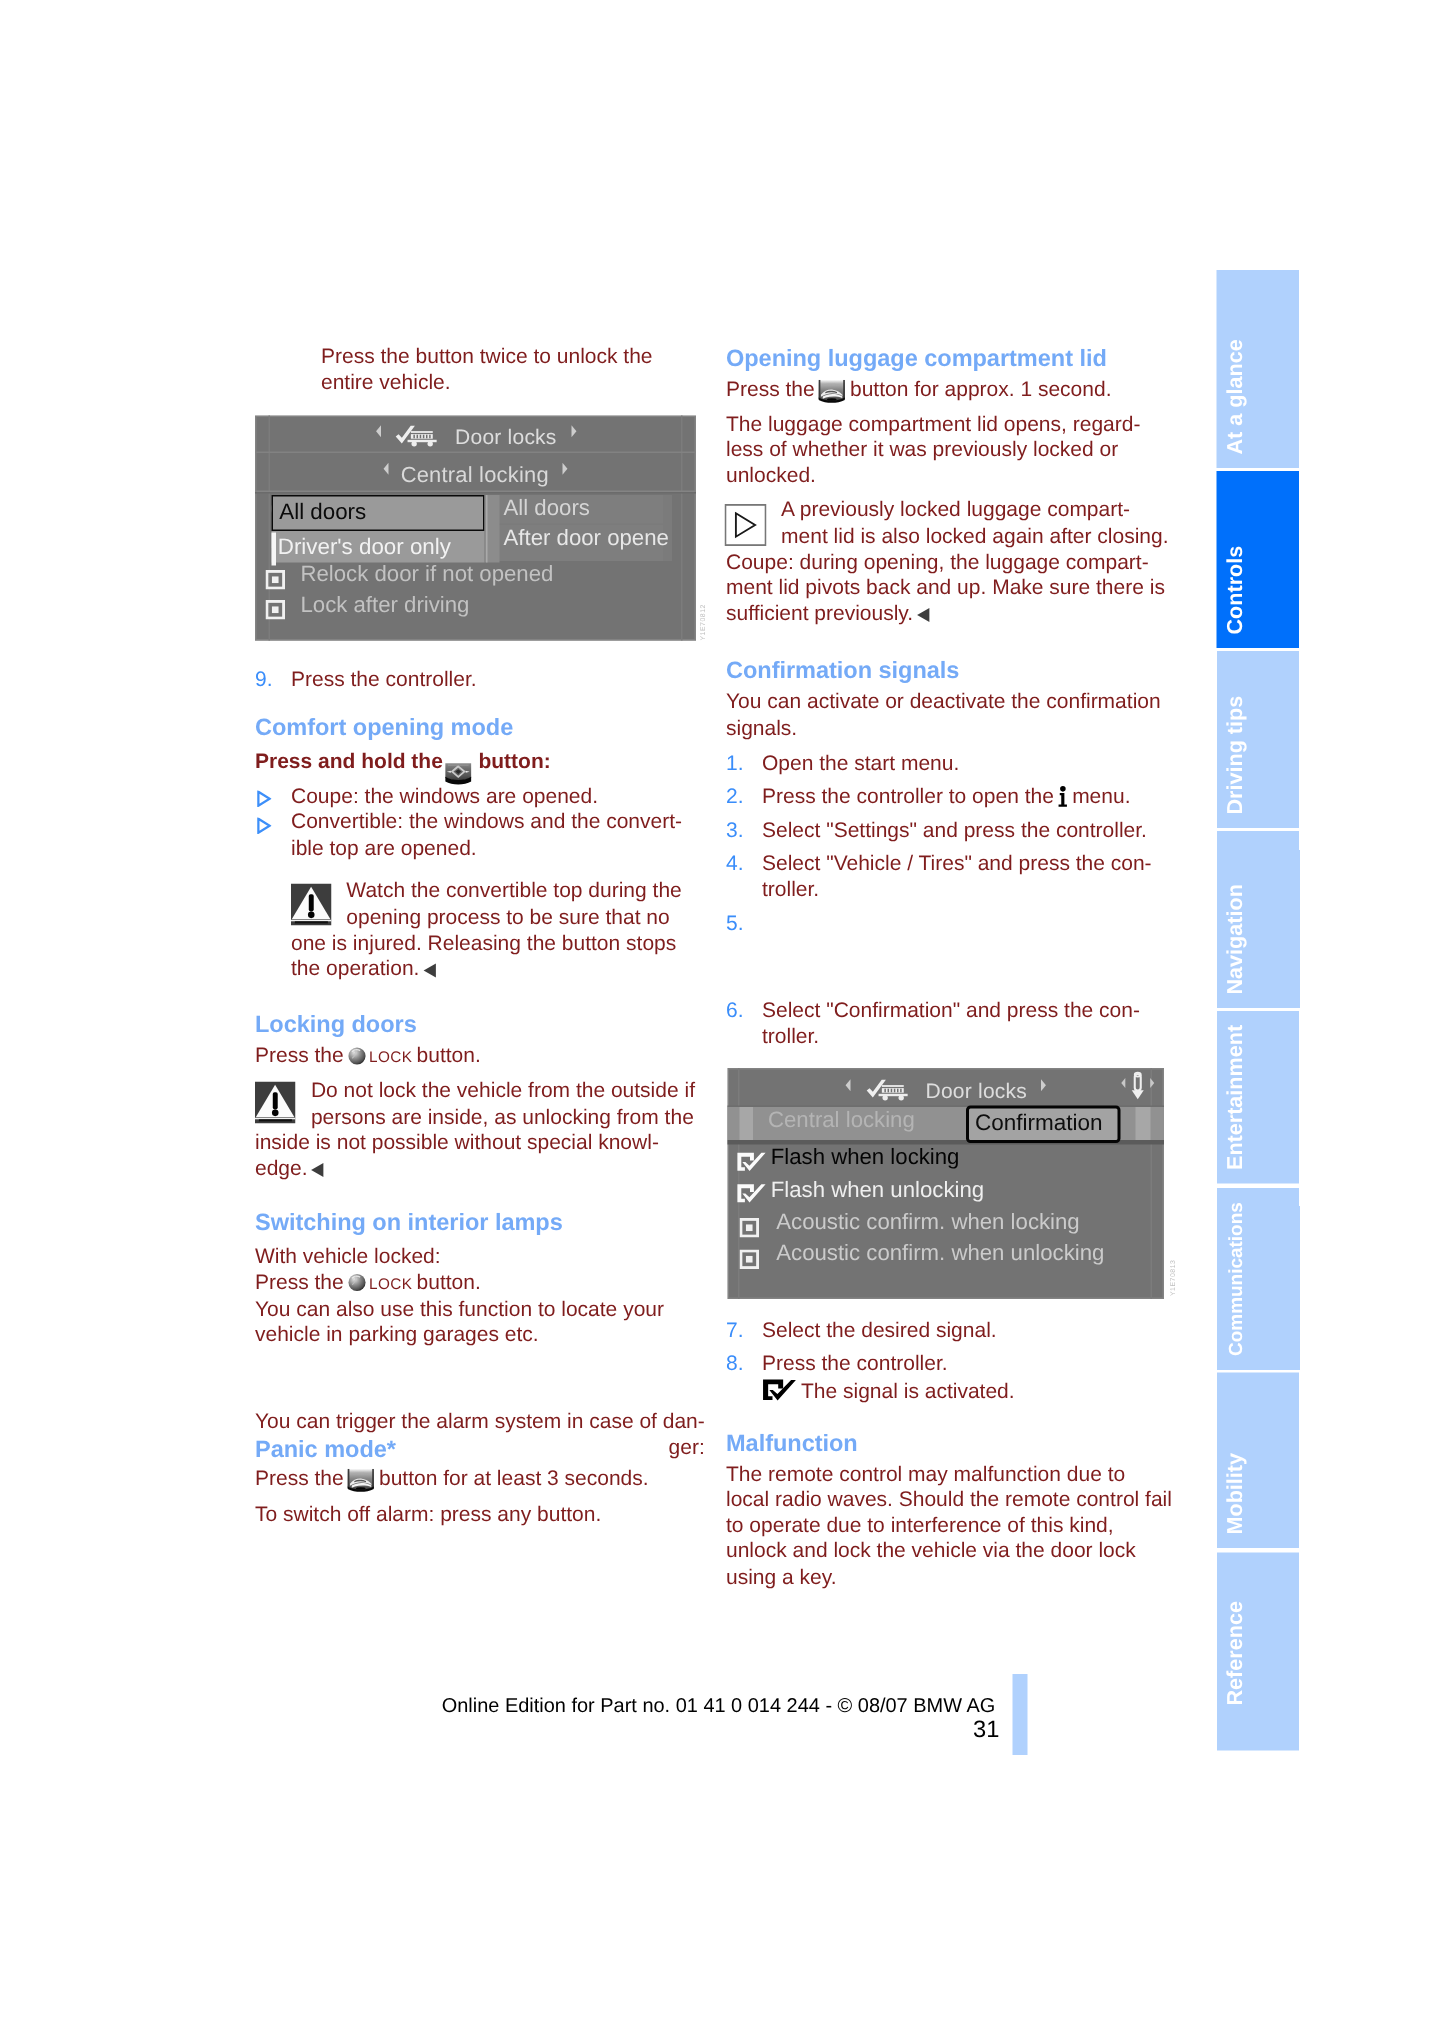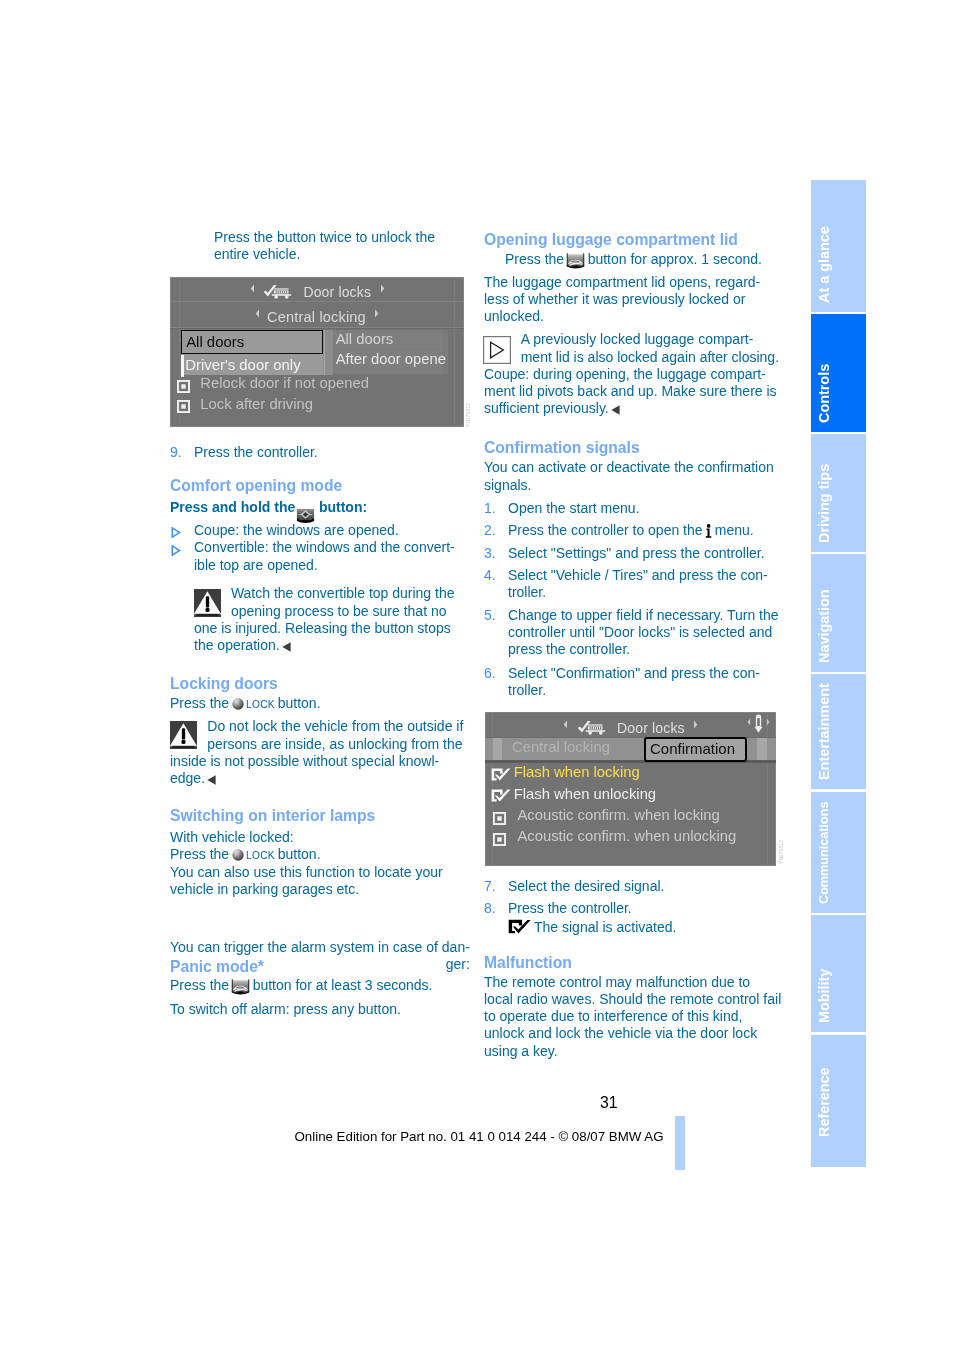--- a/index.html
+++ b/index.html
@@ -2,21 +2,21 @@
 <html><head>
 <meta charset="utf-8">
 <title>BMW Owner's Manual – page 31</title>
 <style>
   html,body{margin:0;padding:0;}
   body{width:954px;height:1350px;background:#ffffff;-webkit-font-smoothing:antialiased;
        font-family:"Liberation Sans",sans-serif;overflow:hidden;}
   .page{position:absolute;left:0;top:0;width:954px;height:1350px;}
 
   
-  .blk{position:absolute;font-size:14px;line-height:17.3px;color:#0369a1;
+  .blk{position:absolute;font-size:14px;line-height:17.3px;color:#7f1d1d;
        transform:translateZ(0);}
   .ln{white-space:nowrap;}
   .sec{position:absolute;transform:translateZ(0);color:#74aaf7;font-weight:bold;font-size:15.7px;
        line-height:17.3px;white-space:nowrap;letter-spacing:-0.02px;}
   .num{position:absolute;transform:translateZ(0);color:#3a8dfa;font-size:14px;line-height:17.3px;}
   .tri-b{position:absolute;}
 
   
   .ic{display:inline-block;}
   .lockword{font-size:10.2px;letter-spacing:.3px;}
@@ -33,21 +33,21 @@
   .tab{position:absolute;left:0;width:55px;background:#b0d1fd;}
   .tab.active{background:#0070fb;}
   .tabtxt{position:absolute;bottom:9px;left:12.6px;backface-visibility:hidden;
           transform-origin:left bottom;transform:rotate(-90deg);
           color:#ffffff;font-size:14.4px;font-weight:bold;
           letter-spacing:0;white-space:nowrap;line-height:0;}
   .tab-communications .tabtxt{font-size:12.65px;}
   .tab-reference .tabtxt{bottom:30px;}
 
   
-  .pagenum{position:absolute;transform:translateZ(0);left:600px;top:1094px;width:66.3px;text-align:left;
+  .pagenum{position:absolute;transform:translateZ(0);left:600px;top:1145px;width:66.3px;text-align:right;
            font-size:15.8px;line-height:17.3px;color:#000;}
   .footer{position:absolute;transform:translateZ(0);left:294px;top:1127.5px;width:370px;text-align:center;
           font-size:13.3px;line-height:17.3px;color:#000;}
   .pagebar{position:absolute;left:675.3px;top:1115.9px;width:9.6px;height:53.7px;
            background:#b0d1fd;}
 </style>
 </head>
 <body>
 
 <div class="page">
@@ -199,21 +199,21 @@
             <path d="M3.5 11.4 C6.0 9.9 9.6 9.3 12.7 9.9 C14.2 10.2 15.5 10.7 16.5 11.4 L16.5 12.3 C13.5 11.1 9.0 11.0 5.6 12.0 C4.8 12.3 4.1 12.6 3.5 12.9 Z" fill="#f3f3f3"></path>
             <path d="M5.2 8.4 C7.3 7.1 10.7 7.1 13.0 8.4 L13.0 9.2 C10.6 8.2 7.6 8.3 5.2 9.2 Z" fill="#575757"></path>
             <path d="M2.5 3.3 C6.0 2.6 12.2 2.6 16.3 3.4 L16.3 4.1 C11.9 3.4 6.4 3.4 2.5 4.0 Z" fill="#a7a7a7" opacity=".55"></path>
             <ellipse cx="9.5" cy="13.3" rx="3.2" ry="0.8" fill="#050505"></ellipse>
           </svg></span><span>button for at least 3 seconds.</span></div>
     </div>
 <div class="blk" style="left:170px;top:1001.3px;">
       <div class="ln">To switch off alarm: press any button.</div>
     </div>
 <div class="sec" style="left:484px;top:230.5px;">Opening luggage compartment lid</div>
-<div class="blk" style="left:505px;top:250.5px;">
+<div class="blk" style="left:484px;top:250.5px;">
       <div class="ln"><span>Press the</span><span class="ic"><svg width="19" height="16" viewBox="0 0 19 16" style="display:inline-block;vertical-align:-4px;position:relative;top:1.2px;margin:0 3px 0 1.5px">
             <defs>
               <linearGradient id="gT" x1="0" y1="0" x2="0" y2="1">
                 <stop offset="0" stop-color="#fbfbfb"></stop>
                 <stop offset=".16" stop-color="#b6b6b6"></stop>
                 <stop offset=".45" stop-color="#878787"></stop>
                 <stop offset=".75" stop-color="#676767"></stop>
                 <stop offset="1" stop-color="#313131"></stop>
               </linearGradient>
             </defs>
@@ -269,25 +269,20 @@
 <div class="num" style="left:484px;top:544.6px;">3.</div>
 <div class="blk" style="left:508px;top:544.6px;">
       <div class="ln">Select "Settings" and press the controller.</div>
     </div>
 <div class="num" style="left:484px;top:566.9px;">4.</div>
 <div class="blk" style="left:508px;top:566.9px;">
       <div class="ln">Select "Vehicle / Tires" and press the con-</div>
       <div class="ln">troller.</div>
     </div>
 <div class="num" style="left:484px;top:606.5px;">5.</div>
-<div class="blk" style="left:508px;top:606.5px;">
-      <div class="ln">Change to upper field if necessary. Turn the</div>
-      <div class="ln">controller until "Door locks" is selected and</div>
-      <div class="ln">press the controller.</div>
-    </div>
 <div class="num" style="left:484px;top:665.0px;">6.</div>
 <div class="blk" style="left:508px;top:665.0px;">
       <div class="ln">Select "Confirmation" and press the con-</div>
       <div class="ln">troller.</div>
     </div>
 <div class="num" style="left:484px;top:877.9px;">7.</div>
 <div class="blk" style="left:508px;top:877.9px;">
       <div class="ln">Select the desired signal.</div>
     </div>
 <div class="num" style="left:484px;top:900.2px;">8.</div>
@@ -439,21 +434,21 @@
               border:2.1px solid #000;box-sizing:border-box;border-radius:3px;">
     <span style="position:absolute;left:4px;top:1.5px;color:#0a0a0a;font-size:15px;white-space:nowrap;">Confirmation</span>
   </div>
 
   <div style="position:absolute;left:5.8px;top:55.3px;">
         <svg width="20" height="13" viewBox="0 0 20 13" style="display:block">
           <path d="M0.6 0.5 H11.6 V5.6 H9.0 V3.1 H3.2 V10.2 H5.6 V12.5 H0.6 Z" fill="#ffffff"></path>
           <path d="M3.9 6.6 L8.7 12.6 L19.4 0.5 L16.6 0.5 L8.6 9.1 L5.9 6.6 Z" fill="#ffffff"></path>
         </svg>
       </div>
-  <div style="position:absolute;left:28.8px;top:52.0px;color:#fde047;font-size:14.8px;white-space:nowrap;">Flash when locking</div>
+  <div style="position:absolute;left:28.8px;top:52.0px;color:#000000;font-size:14.8px;white-space:nowrap;">Flash when locking</div>
   <div style="position:absolute;left:5.8px;top:76.6px;">
         <svg width="20" height="13" viewBox="0 0 20 13" style="display:block">
           <path d="M0.6 0.5 H11.6 V5.6 H9.0 V3.1 H3.2 V10.2 H5.6 V12.5 H0.6 Z" fill="#ffffff"></path>
           <path d="M3.9 6.6 L8.7 12.6 L19.4 0.5 L16.6 0.5 L8.6 9.1 L5.9 6.6 Z" fill="#ffffff"></path>
         </svg>
       </div>
   <div style="position:absolute;left:28.8px;top:73.3px;color:#f2f2f2;font-size:14.8px;white-space:nowrap;">Flash when unlocking</div>
   <div style="position:absolute;left:7.8px;top:99.4px;">
         <svg width="13" height="13" viewBox="0 0 13 13" style="display:block">
           <rect x="0.95" y="0.95" width="11.1" height="11.1" fill="none" stroke="#f4f4f4" stroke-width="1.9"></rect>

